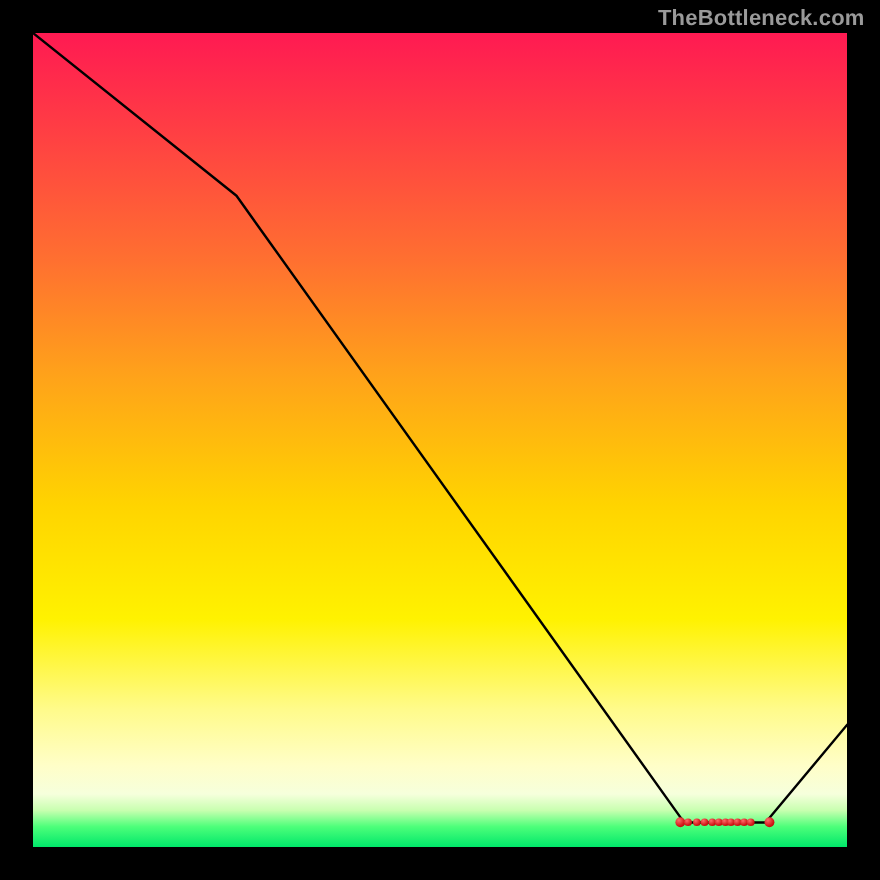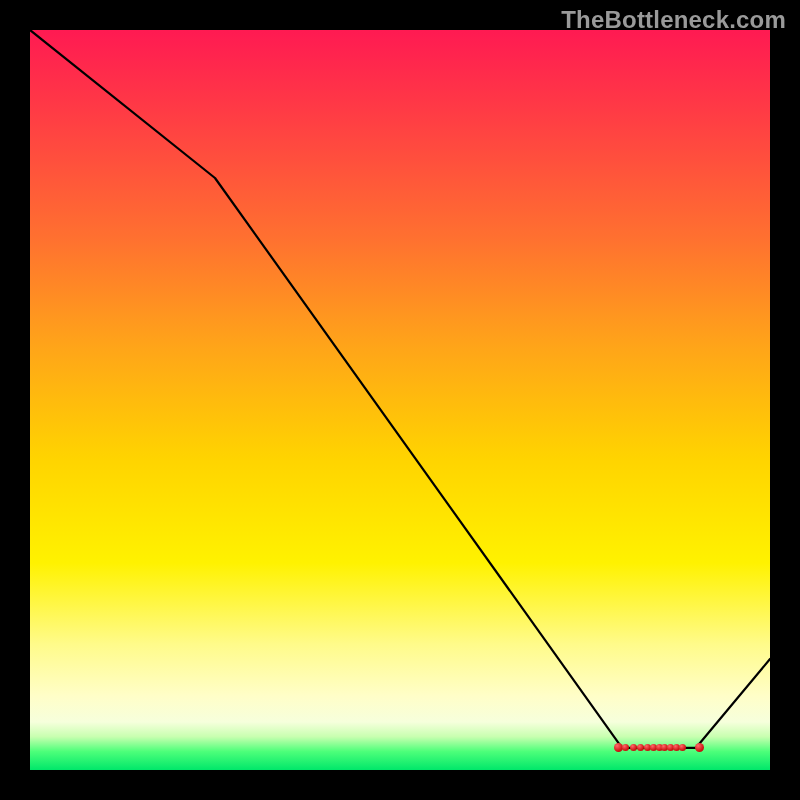--- a/index.html
+++ b/index.html
@@ -13,21 +13,21 @@
   }
   .stage {
     position: relative;
     width: 800px;
     height: 800px;
   }
   .attribution {
     position: absolute;
     top: 6px;
     right: 14px;
-    font-size: 24px;
+    font-size: 20px;
     font-weight: 600;
     color: #9a9a9a;
     letter-spacing: 0.2px;
     user-select: none;
   }
   .plot-area {
     position: absolute;
     left: 30px;
     top: 30px;
     width: 740px;

